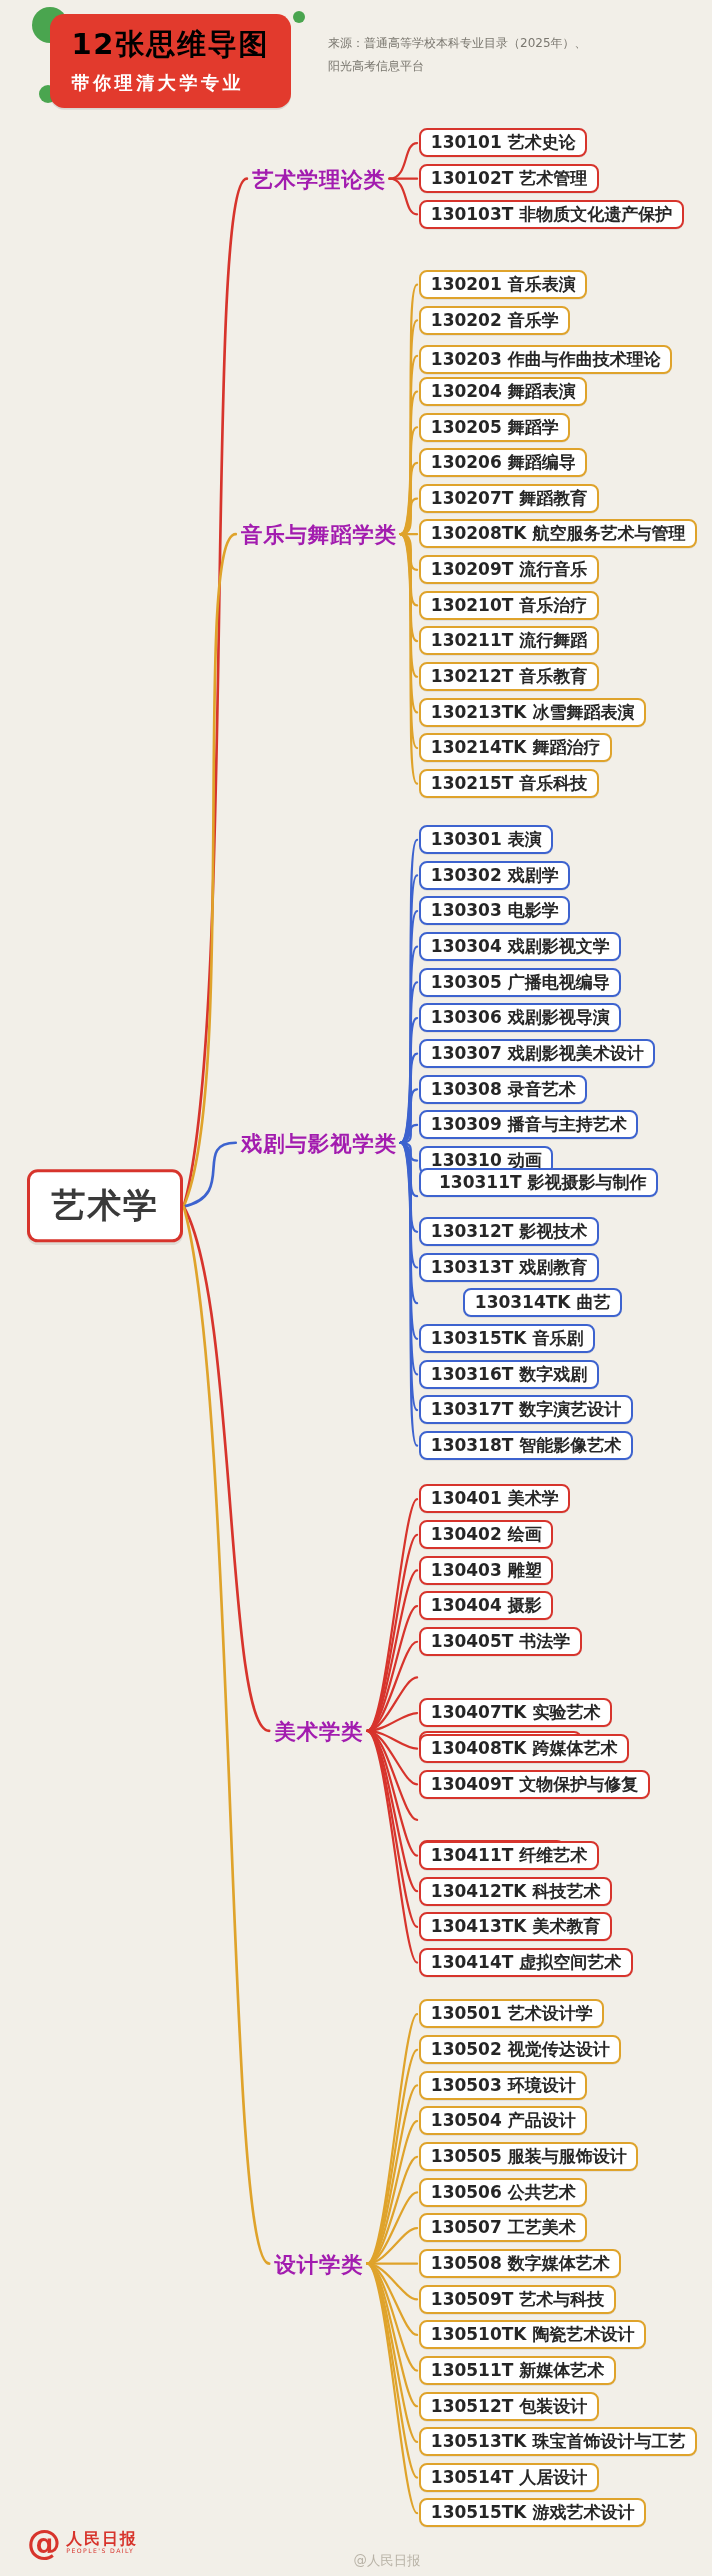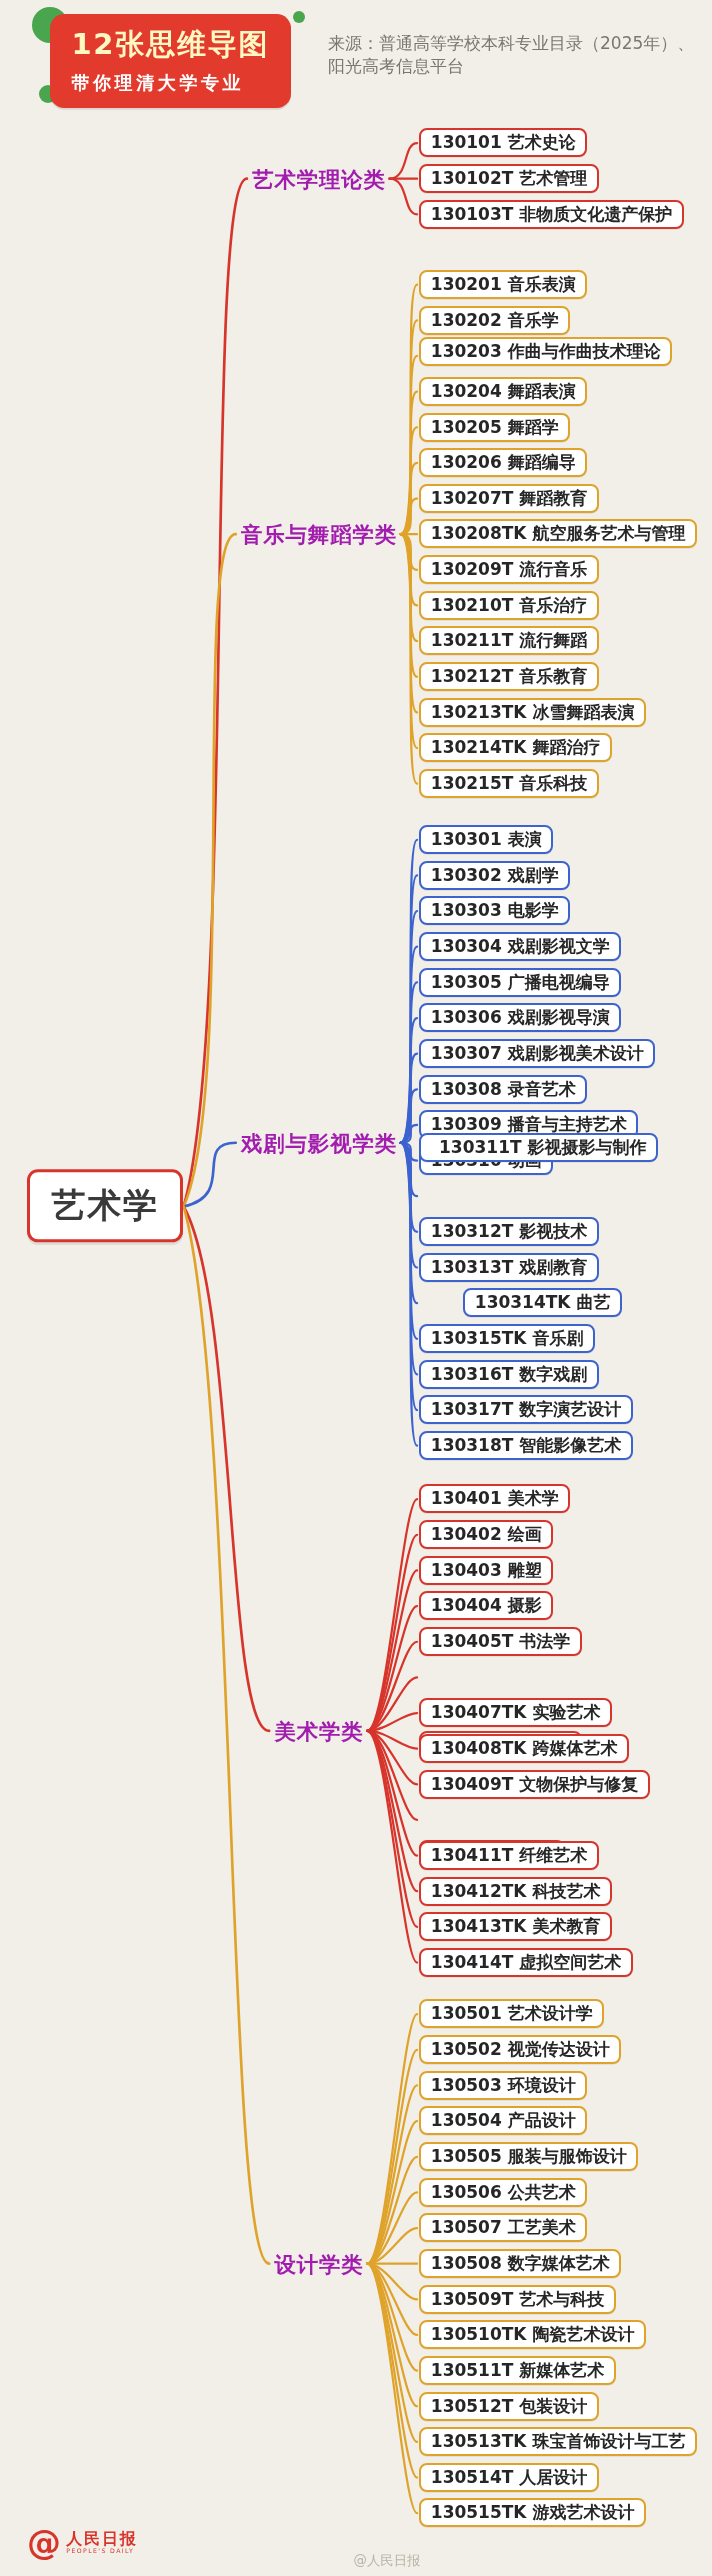--- a/index.html
+++ b/index.html
@@ -8,24 +8,24 @@
   .page { position: relative; width: 713px; height: 2576px; background: #f2efe8; overflow: hidden; margin: 0 auto; }
   #connectors { position: absolute; left: 0; top: 0; z-index: 0; pointer-events: none; }
 
   
   .badge { position: absolute; left: 50px; top: 14.3px; display: inline-block; z-index: 2; }
   .badge-circle { position: absolute; border-radius: 50%; background: #4aa54f; z-index: 0; }
   .bc1 { width: 36px; height: 36px; left: -18px; top: -7.1px; }
   .bc2 { width: 18px; height: 18px; left: -10.7px; top: 71px; }
   .bc3 { width: 12.5px; height: 12.5px; right: -14.3px; top: -3.6px; }
   .badge-box { position: relative; z-index: 1; background: #e23a2d; border-radius: 14.3px; padding: 10.7px 21.4px 12.5px; box-shadow: 0 1.8px 0 rgba(0,0,0,0.10); }
-  .badge-line1 { color: #fef9c3; font-size: 29px; font-weight: bold; letter-spacing: 1.8px; white-space: nowrap; }
+  .badge-line1 { color: #000000; font-size: 29px; font-weight: bold; letter-spacing: 1.8px; white-space: nowrap; }
   .badge-line2 { color: #ffffff; font-size: 18px; font-weight: bold; letter-spacing: 3.6px; margin-top: 6.2px; white-space: nowrap; }
 
-  .source { position: absolute; left: 328px; top: 32px; font-size: 17px; color: #7a776f; line-height: 23px; z-index: 1; }
+  .source { position: absolute; left: 328px; top: 32px; font-size: 12px; color: #7a776f; line-height: 23px; z-index: 1; }
 
   
   .root-node { position: absolute; left: 27px; top: 1206px; transform: translateY(-50%);
     background: #ffffff; border: 3.6px solid #d7342c; border-radius: 10.7px; padding: 10.7px 21.4px;
     font-size: 34px; font-weight: bold; color: #3a3a3a; letter-spacing: 1.8px;
     box-shadow: 0 2.7px 0 rgba(0,0,0,0.08); z-index: 1; white-space: nowrap; }
 
   
   .branch-label { position: absolute; left: 319px; transform: translate(-50%, -50%);
     font-size: 21.4px; font-weight: bold; color: #a21caf; white-space: nowrap; z-index: 1; letter-spacing: 0.9px; }
@@ -139,21 +139,21 @@
   <div class="root-node" id="rootNode">艺术学</div>
 
   <div id="branches">
       <div class="branch-label" style="top: 179px;">艺术学理论类</div>
       <div class="item-pill" style="top: 128px; border-color: rgb(215, 52, 44);">130101 艺术史论</div>
       <div class="item-pill" style="top: 164px; border-color: rgb(215, 52, 44);">130102T 艺术管理</div>
       <div class="item-pill" style="top: 200px; border-color: rgb(215, 52, 44);">130103T 非物质文化遗产保护</div>
       <div class="branch-label" style="top: 534px;">音乐与舞蹈学类</div>
       <div class="item-pill" style="top: 270px; border-color: rgb(223, 163, 43);">130201 音乐表演</div>
       <div class="item-pill" style="top: 306px; border-color: rgb(223, 163, 43);">130202 音乐学</div>
-      <div class="item-pill" style="top: 337px; border-color: rgb(223, 163, 43);">130203 作曲与作曲技术理论</div>
+      <div class="item-pill" style="top: 345px; border-color: rgb(223, 163, 43);">130203 作曲与作曲技术理论</div>
       <div class="item-pill" style="top: 377px; border-color: rgb(223, 163, 43);">130204 舞蹈表演</div>
       <div class="item-pill" style="top: 413px; border-color: rgb(223, 163, 43);">130205 舞蹈学</div>
       <div class="item-pill" style="top: 448px; border-color: rgb(223, 163, 43);">130206 舞蹈编导</div>
       <div class="item-pill" style="top: 484px; border-color: rgb(223, 163, 43);">130207T 舞蹈教育</div>
       <div class="item-pill" style="top: 519px; border-color: rgb(223, 163, 43);">130208TK 航空服务艺术与管理</div>
       <div class="item-pill" style="top: 555px; border-color: rgb(223, 163, 43);">130209T 流行音乐</div>
       <div class="item-pill" style="top: 591px; border-color: rgb(223, 163, 43);">130210T 音乐治疗</div>
       <div class="item-pill" style="top: 626px; border-color: rgb(223, 163, 43);">130211T 流行舞蹈</div>
       <div class="item-pill" style="top: 662px; border-color: rgb(223, 163, 43);">130212T 音乐教育</div>
       <div class="item-pill" style="top: 698px; border-color: rgb(223, 163, 43);">130213TK 冰雪舞蹈表演</div>
@@ -163,21 +163,21 @@
       <div class="item-pill" style="top: 825px; border-color: rgb(61, 99, 207);">130301 表演</div>
       <div class="item-pill" style="top: 861px; border-color: rgb(61, 99, 207);">130302 戏剧学</div>
       <div class="item-pill" style="top: 896px; border-color: rgb(61, 99, 207);">130303 电影学</div>
       <div class="item-pill" style="top: 932px; border-color: rgb(61, 99, 207);">130304 戏剧影视文学</div>
       <div class="item-pill" style="top: 968px; border-color: rgb(61, 99, 207);">130305 广播电视编导</div>
       <div class="item-pill" style="top: 1003px; border-color: rgb(61, 99, 207);">130306 戏剧影视导演</div>
       <div class="item-pill" style="top: 1039px; border-color: rgb(61, 99, 207);">130307 戏剧影视美术设计</div>
       <div class="item-pill" style="top: 1075px; border-color: rgb(61, 99, 207);">130308 录音艺术</div>
       <div class="item-pill" style="top: 1110px; border-color: rgb(61, 99, 207);">130309 播音与主持艺术</div>
       <div class="item-pill" style="top: 1146px; border-color: rgb(61, 99, 207);">130310 动画</div>
-      <div class="item-pill" style="top: 1133px; border-color: rgb(61, 99, 207); padding-left: 18px;">130311T 影视摄影与制作</div>
+      <div class="item-pill" style="top: 1168px; border-color: rgb(61, 99, 207); padding-left: 18px;">130311T 影视摄影与制作</div>
       <div class="item-pill" style="top: 1217px; border-color: rgb(61, 99, 207);">130312T 影视技术</div>
       <div class="item-pill" style="top: 1253px; border-color: rgb(61, 99, 207);">130313T 戏剧教育</div>
       <div class="item-pill" style="top: 1288px; border-color: rgb(61, 99, 207); margin-left: 44px;">130314TK 曲艺</div>
       <div class="item-pill" style="top: 1324px; border-color: rgb(61, 99, 207);">130315TK 音乐剧</div>
       <div class="item-pill" style="top: 1360px; border-color: rgb(61, 99, 207);">130316T 数字戏剧</div>
       <div class="item-pill" style="top: 1395px; border-color: rgb(61, 99, 207);">130317T 数字演艺设计</div>
       <div class="item-pill" style="top: 1431px; border-color: rgb(61, 99, 207);">130318T 智能影像艺术</div>
       <div class="branch-label" style="top: 1731px;">美术学类</div>
       <div class="item-pill" style="top: 1484px; border-color: rgb(215, 52, 44);">130401 美术学</div>
       <div class="item-pill" style="top: 1520px; border-color: rgb(215, 52, 44);">130402 绘画</div>

